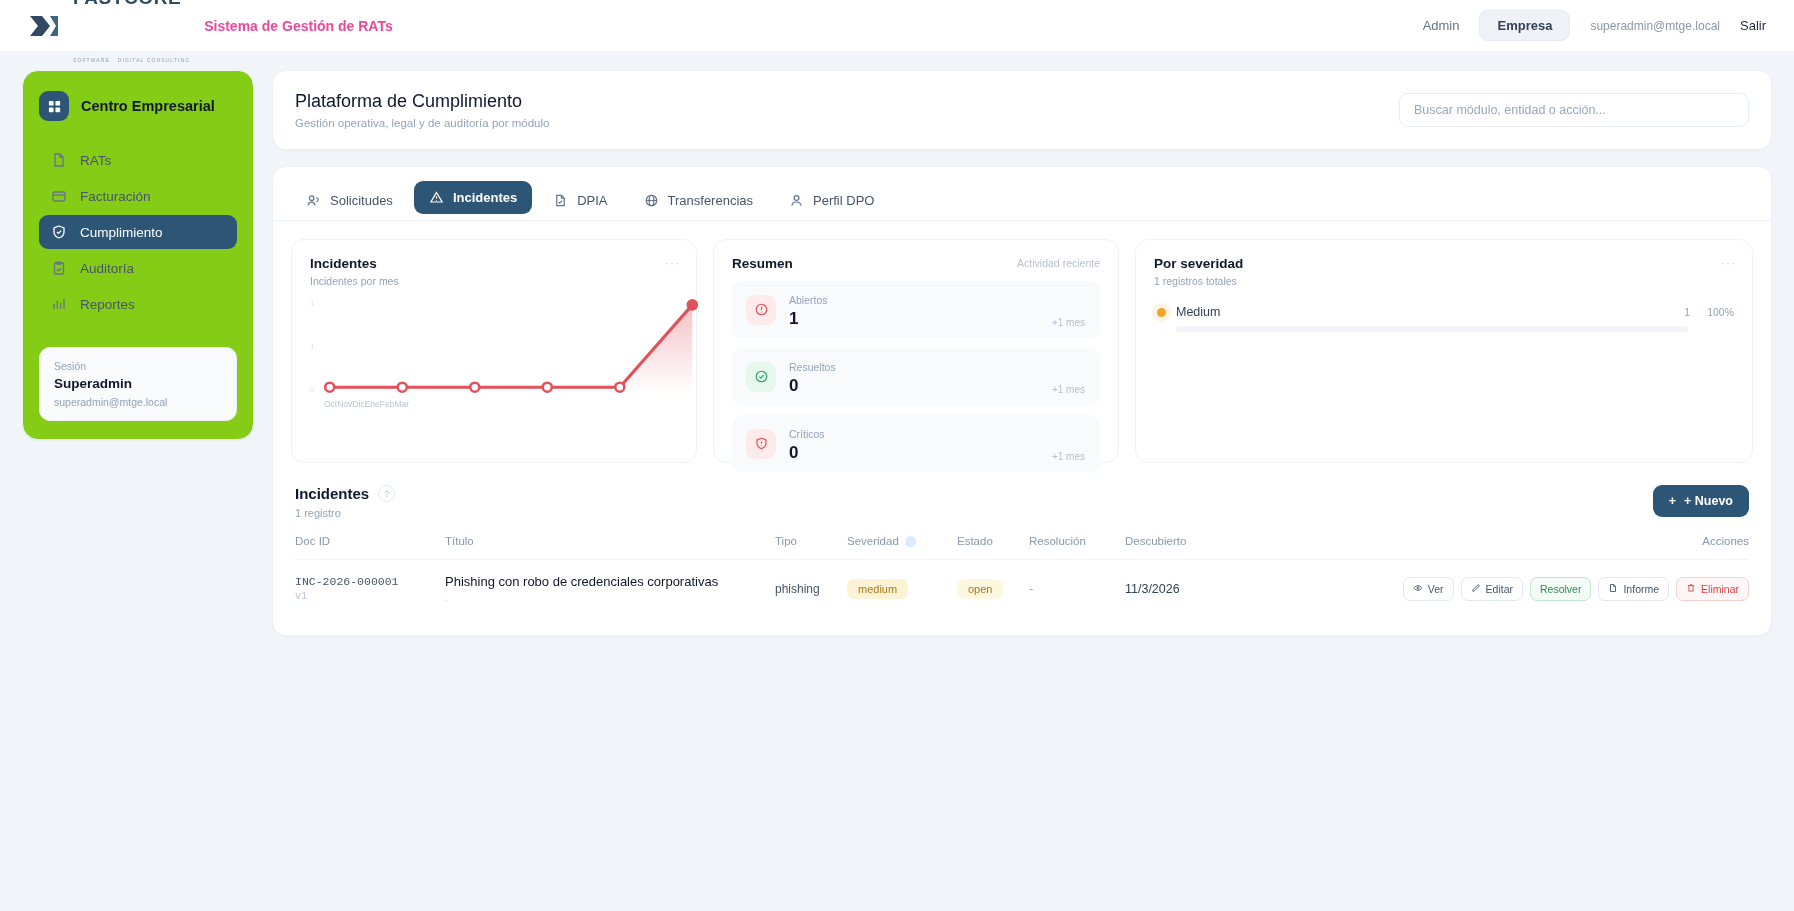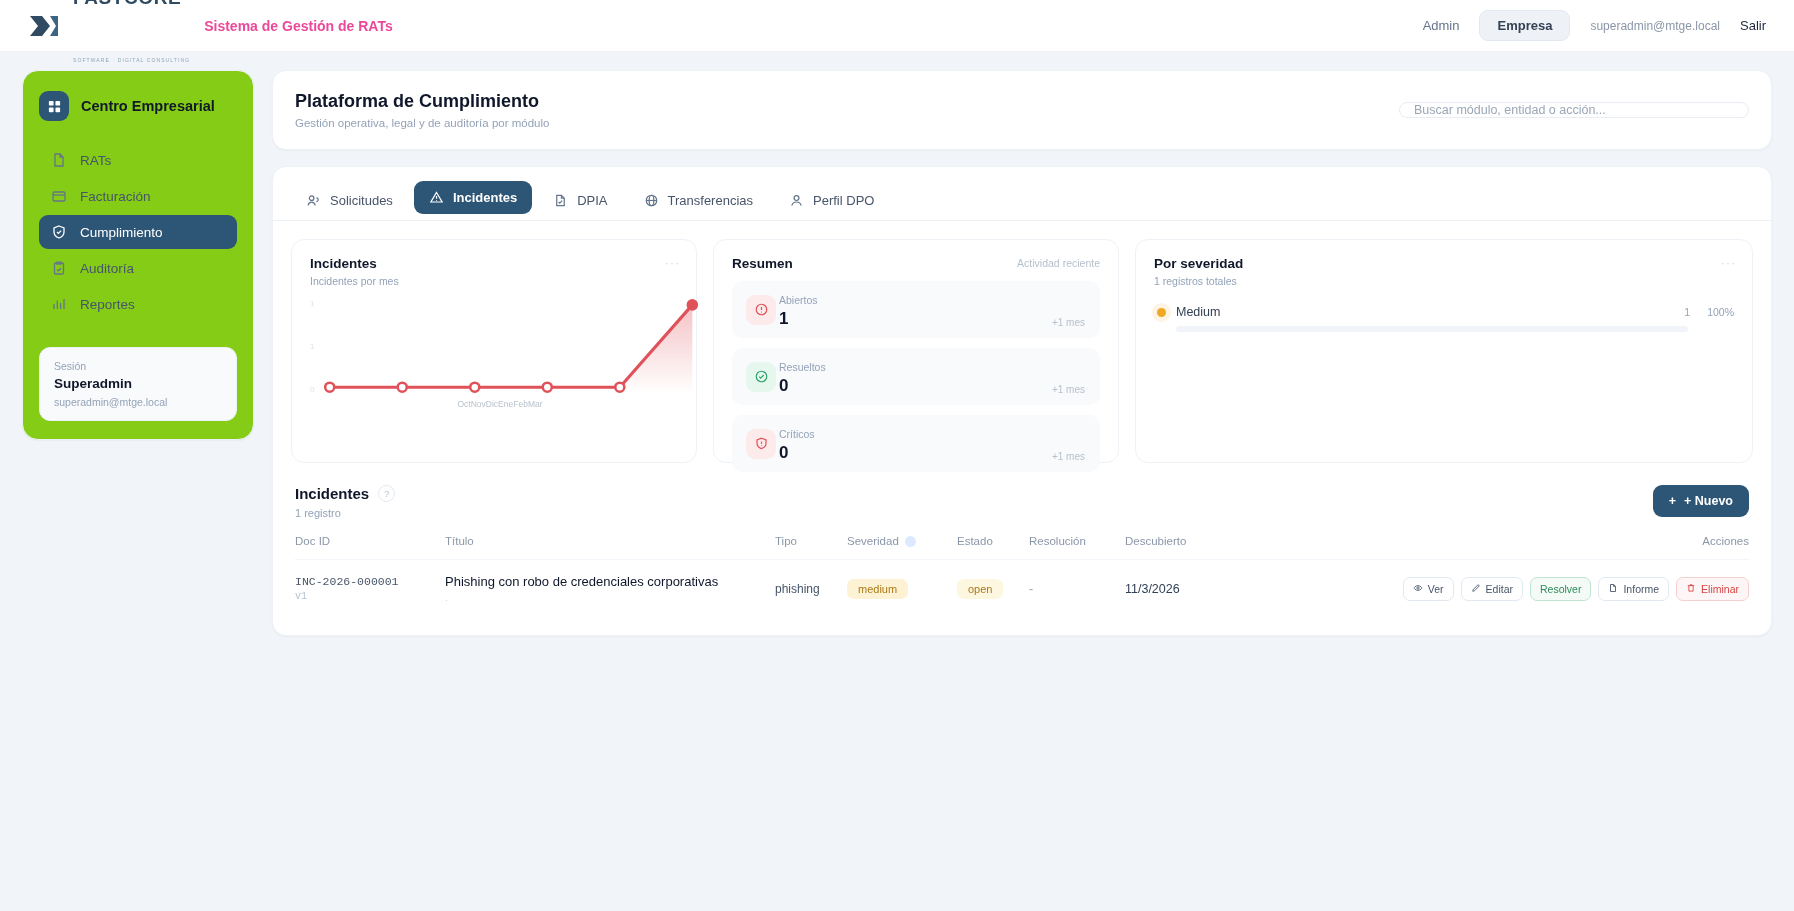--- a/index.html
+++ b/index.html
@@ -80,24 +80,24 @@
 
   
   .main { flex: 1; display: flex; flex-direction: column; gap: 16px; }
   .panel {
     background: #ffffff; border: 1px solid #eef2f7; border-radius: 14px;
     box-shadow: 0 1px 2px rgba(15,23,42,.04);
   }
   .page-head {
     display: flex; align-items: center; padding: 20px 22px;
   }
-  .page-title { font-size: 18px; font-weight: 700; color: #0f172a; }
+  .page-title { font-size: 18px; font-weight: 400; color: #0f172a; }
   .page-sub { font-size: 11.5px; color: #94a3b8; margin-top: 5px; }
   .search {
-    margin-left: auto; width: 350px; height: 16px;
+    margin-left: auto; width: 350px; height: 34px;
     border: 1px solid #e7edf3; border-radius: 9px;
     padding: 0 14px; font-size: 12.5px; color: #334155;
     background: #fff; outline: none; font-family: inherit;
   }
   .search::placeholder { color: #9aa7b6; }
 
   
   .content-panel { padding: 0 0 18px; }
   .tabs {
     display: flex; align-items: center; gap: 6px;
@@ -122,29 +122,29 @@
   .card-sub { font-size: 10.5px; color: #94a3b8; margin-top: 4px; }
   .card-dots { position: absolute; top: 16px; right: 16px; color: #cbd5e1; font-size: 12px; letter-spacing: 1px; }
   .card-note { position: absolute; top: 17px; right: 18px; font-size: 10.5px; color: #b6c1cd; }
 
   
   .chart-card { width: 406px; height: 224px; }
   .chart-wrap { position: relative; height: 120px; margin-top: 12px; }
   .chart-wrap svg { display: block; }
   .ytick { position: absolute; left: 0; font-size: 8px; color: #dde3ea; }
   .xlabels {
-    display: flex; justify-content: center;
+    display: flex; justify-content: flex-start;
     margin-left: 14px; margin-right: 2px; margin-top: 2px;
   }
   .xlabels span { font-size: 8.5px; color: #b8c2cd; }
 
   
   .sum-card { width: 406px; height: 224px; }
   .sum-row {
-    display: flex; align-items: center; gap: 3px;
+    display: flex; align-items: center; gap: 13px;
     background: #f8fafc; border-radius: 10px;
     padding: 9px 14px; margin-top: 10px; position: relative;
   }
   .sum-ic {
     width: 30px; height: 30px; border-radius: 9px; flex: none;
     display: flex; align-items: center; justify-content: center;
   }
   .sum-ic.red { background: #fdeaea; color: #e0525a; }
   .sum-ic.green { background: #e6f7ee; color: #2fa36b; }
   .sum-ic.rose { background: #fdeaea; color: #e0525a; }

